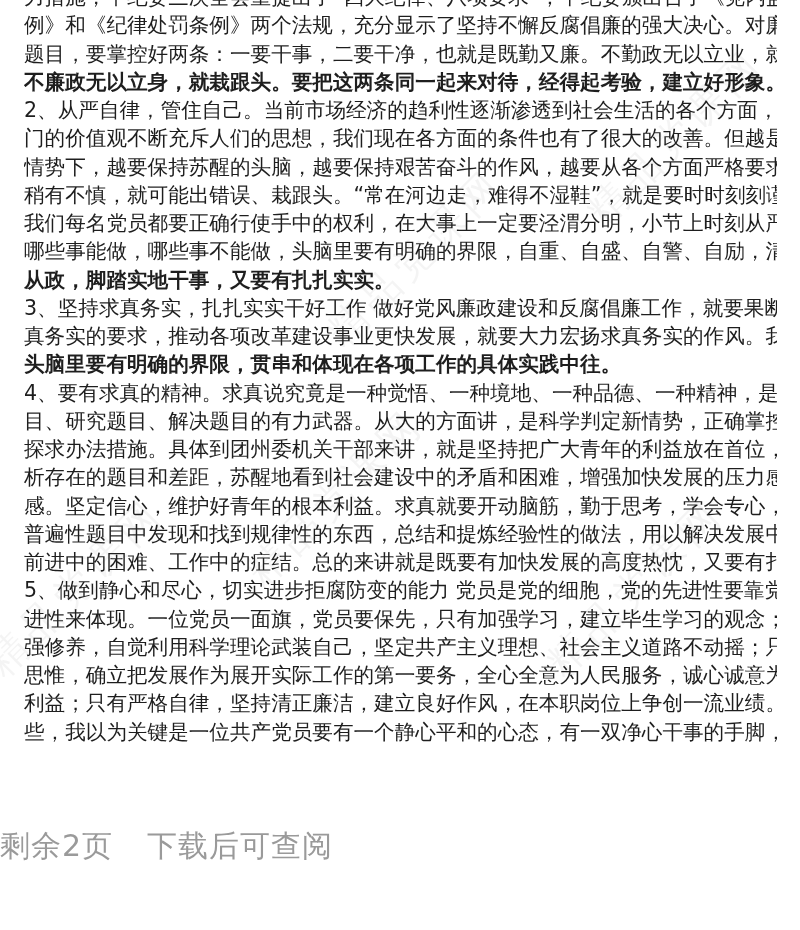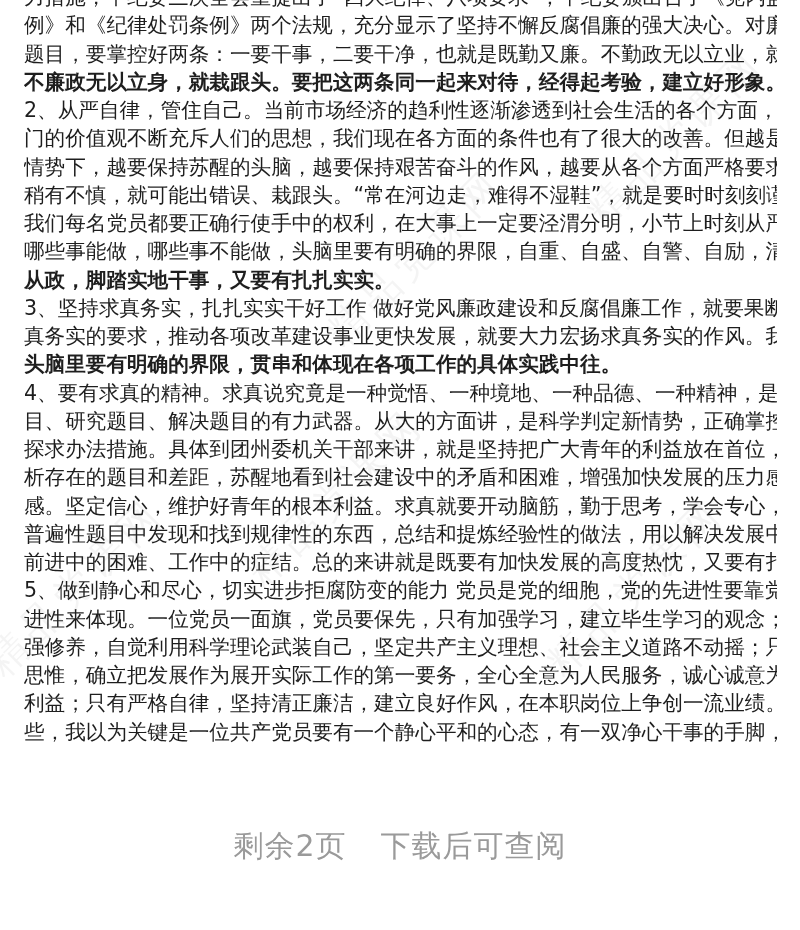--- a/index.html
+++ b/index.html
@@ -16,21 +16,21 @@
     height: 28.25px; line-height: 28.25px; white-space: nowrap;
     text-align: justify; text-align-last: justify; overflow: hidden;
   }
   .line.short { text-align-last: left; font-weight: bold; }
   .watermark {
     position: absolute; color: rgba(0,0,0,0.045); font-size: 40px;
     transform: rotate(-45deg); white-space: nowrap; pointer-events: none;
     letter-spacing: 6px;
   }
   .footer {
-    position: absolute; left: 0; top: 826px; width: 800px; text-align: center;
+    position: absolute; left: 0; top: 826px; width: 800px; text-align: left;
     color: #9a9a9a; font-size: 30px; letter-spacing: 1px;
   }
   .footer span { display: inline-block; }
   .footer .gap { width: 34px; }
 </style>
 </head>
 <body>
 
 <div class="watermark" style="left:300px; top:230px;">精品党课网</div>
 <div class="watermark" style="left:560px; top:110px;">精品党课网</div>

